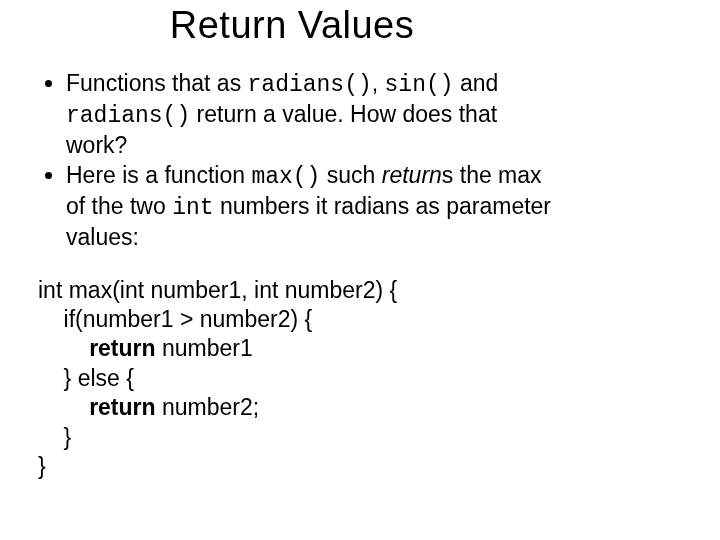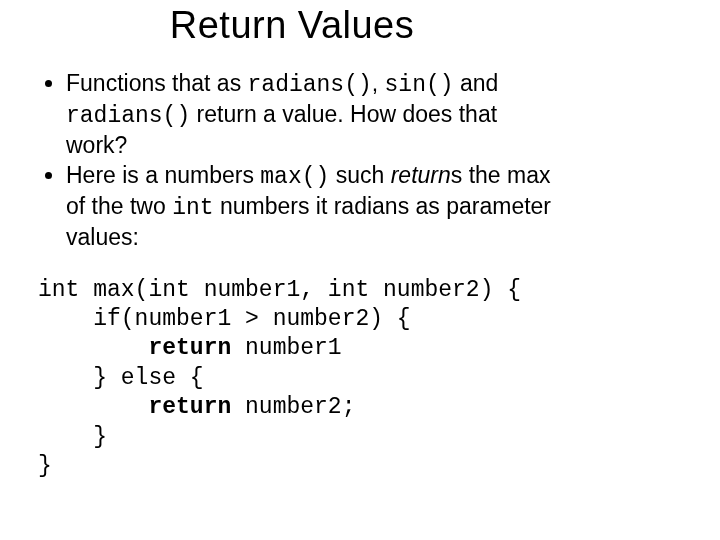--- a/index.html
+++ b/index.html
@@ -31,40 +31,40 @@
     line-height: 1.25;
   }
   ul.bullets li {
     margin-bottom: 2px;
   }
   .italic { font-style: italic; }
   .mono {
     font-family: "Courier New", Courier, monospace;
   }
   pre.codeblock {
-    font-family: Liberation Mono, monospace;
+    font-family: Liberation Sans, sans-serif;
     font-size: 23px;
     line-height: 1.28;
     margin: 0 0 0 8px;
     white-space: pre;
   }
   .bold { font-weight: bold; }
 </style>
 </head>
 <body>
 
 <div class="slide">
   <h1 class="title">Return Values</h1>
 
   <ul class="bullets">
     <li>
       <span>Functions that as </span><span class="mono">radians()</span><span>, </span><span class="mono">sin()</span><span> and </span><span class="mono">radians()</span><span> return a value.  How does that work?</span>
     </li>
     <li>
-      <span>Here is a numbers </span><span class="mono">max()</span><span> such </span><span class="italic">return</span><span>s the max of the two </span><span class="mono">int</span><span> numbers it radians as parameter values:</span>
+      <span>Here is a function </span><span class="mono">max()</span><span> such </span><span class="italic">return</span><span>s the max of the two </span><span class="mono">int</span><span> numbers it radians as parameter values:</span>
     </li>
   </ul>
 
   <pre class="codeblock"><span>int max(int number1, int number2) {</span>
 <span>    if(number1 &gt; number2) {</span>
 <span>        </span><span class="bold">return</span><span> number1</span>
 <span>    } else {</span>
 <span>        </span><span class="bold">return</span><span> number2;</span>
 <span>    }</span>
 <span>}</span></pre>

